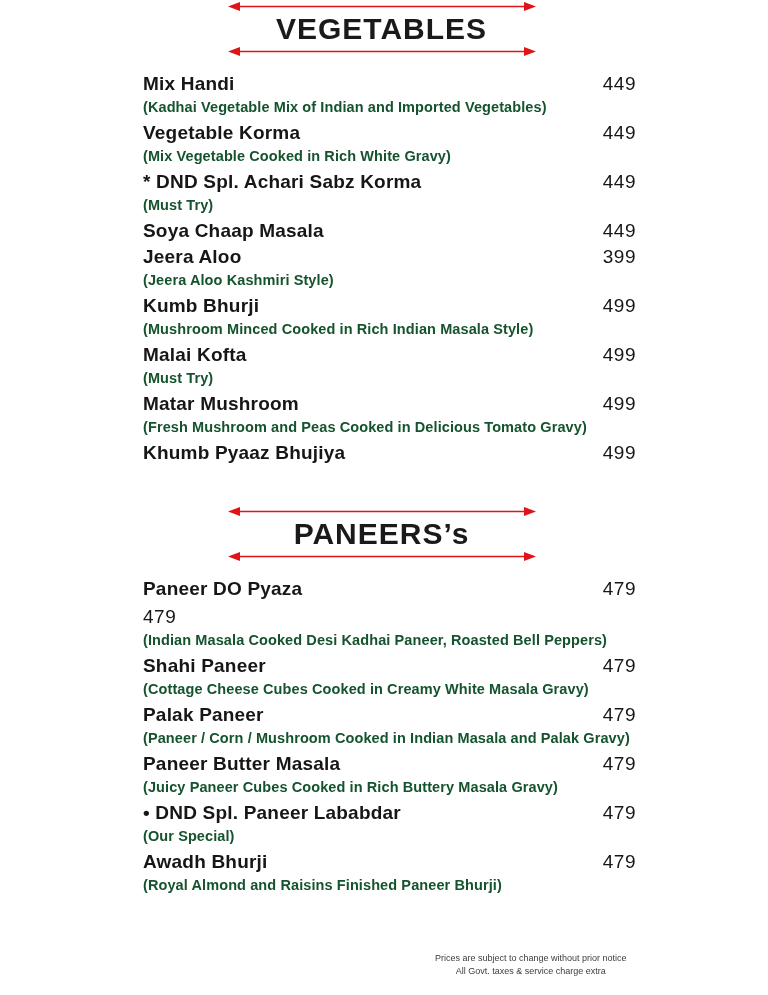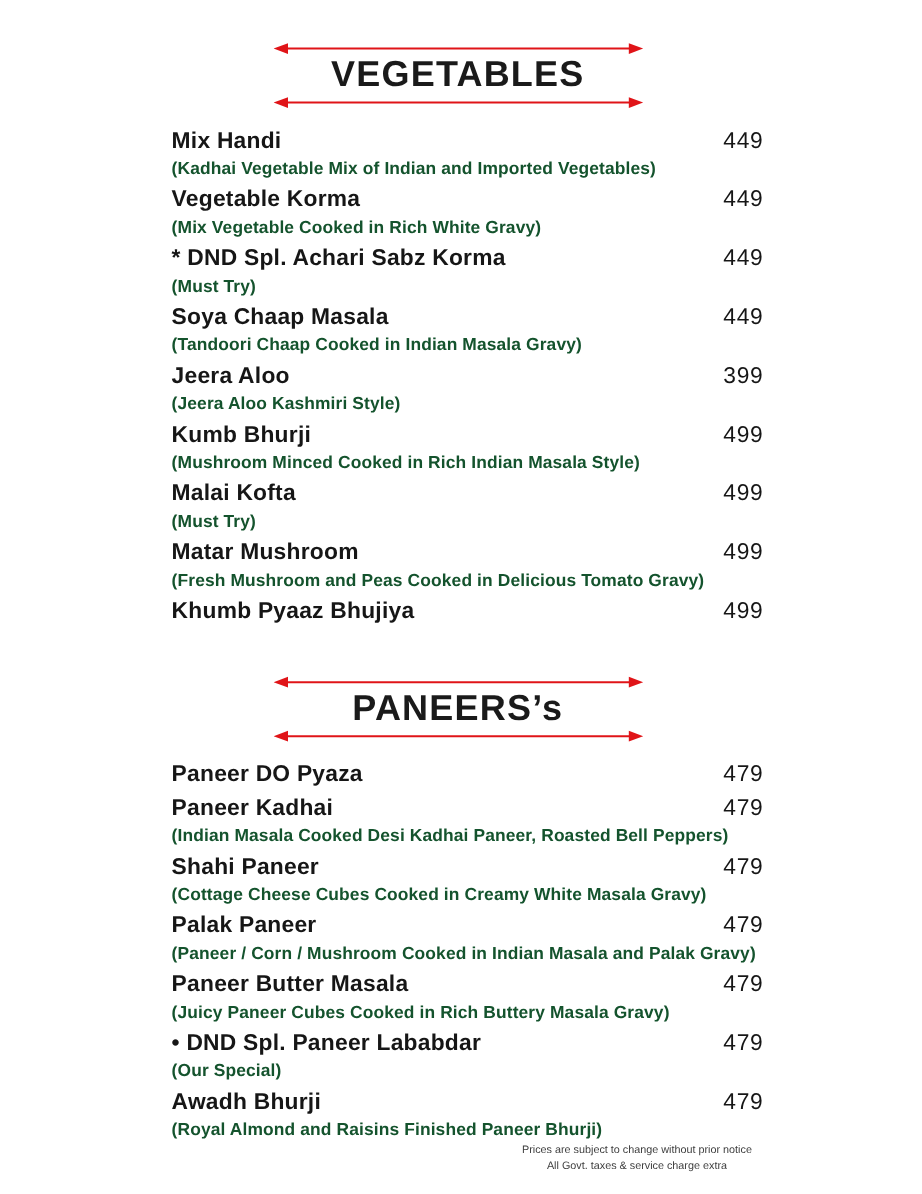--- a/index.html
+++ b/index.html
@@ -6,21 +6,21 @@
   * { box-sizing: border-box; }
   html, body { margin: 0; padding: 0; }
   body {
     width: 768px; height: 995px;
     background: #ffffff;
     font-family: "Liberation Sans", sans-serif;
     color: var(--ink);
     position: relative;
     overflow: hidden;
   }
-  .menu-page { padding-top: 34px; }
+  .menu-page { }
   .menu-section { width: 509px; margin-left: 127px; }
   .menu-section + .menu-section { margin-top: 40px; }
 
   .section-header { width: 312px; margin: 0 auto 14px auto; text-align: center; }
   .arrow-line { display: block; height: 13px; }
   .arrow-line svg { display: block; width: 308px; height: 13px; margin: 0 auto; }
   .section-title {
     margin: 1px 0;
     font-size: 30px;
     font-weight: bold;
@@ -113,21 +113,20 @@
       <span class="item-price">449</span>
     </div>
     <div class="item-desc">(Must Try)</div>
   </div>
 
   <div class="menu-item">
     <div class="item-row">
       <span class="item-name">Soya Chaap Masala</span>
       <span class="item-price">449</span>
     </div>
-    <div class="item-desc">(Tandoori Chaap Cooked in Indian Masala Gravy)</div>
   </div>
 
   <div class="menu-item">
     <div class="item-row">
       <span class="item-name">Jeera Aloo</span>
       <span class="item-price">399</span>
     </div>
     <div class="item-desc">(Jeera Aloo Kashmiri Style)</div>
   </div>
 
@@ -187,21 +186,20 @@
   <div class="menu-item no-desc">
     <div class="item-row">
       <span class="item-name">Paneer DO Pyaza</span>
       <span class="item-price">479</span>
     </div>
 
   </div>
 
   <div class="menu-item">
     <div class="item-row">
-      <span class="item-name">Paneer Kadhai</span>
       <span class="item-price">479</span>
     </div>
     <div class="item-desc">(Indian Masala Cooked Desi Kadhai Paneer, Roasted Bell Peppers)</div>
   </div>
 
   <div class="menu-item">
     <div class="item-row">
       <span class="item-name">Shahi Paneer</span>
       <span class="item-price">479</span>
     </div>

